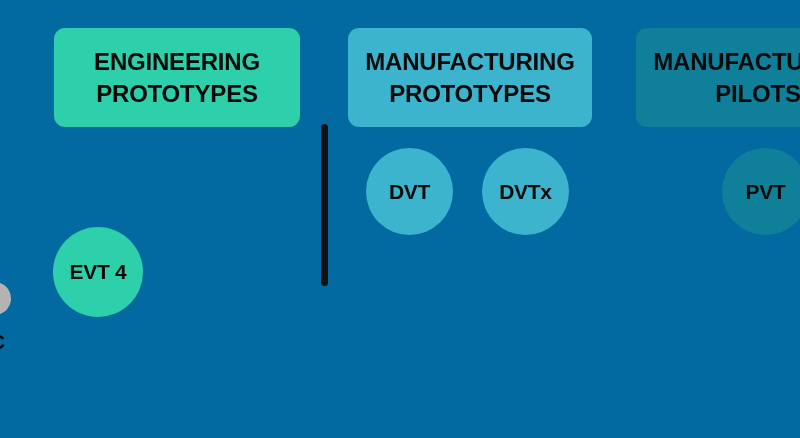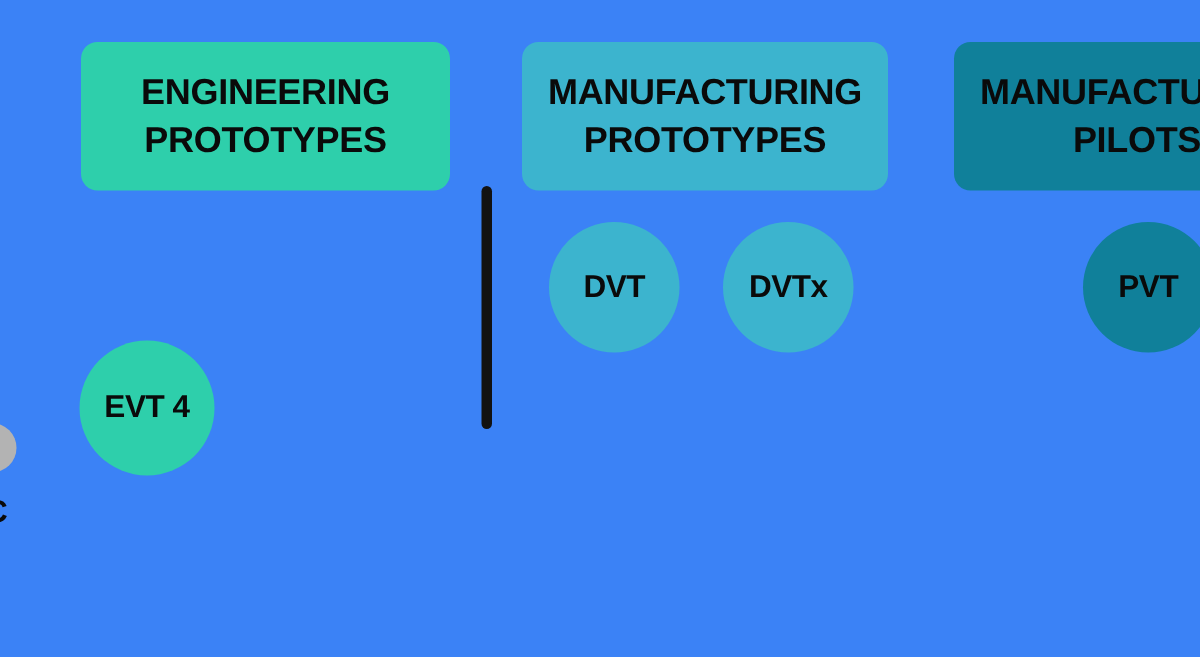--- a/index.html
+++ b/index.html
@@ -11,21 +11,21 @@
     width: 800px;
     height: 438px;
     background: #ffffff;
     font-family: "Liberation Sans", sans-serif;
     overflow: hidden;
   }
   #canvas {
     position: relative;
     width: 800px;
     height: 438px;
-    background: #3b82f6;
+    background: #0369a1;
     overflow: hidden;
   }
 
   
   .phase-box {
     position: absolute;
     border-radius: 11px;
     display: flex;
     align-items: center;
     justify-content: center;

